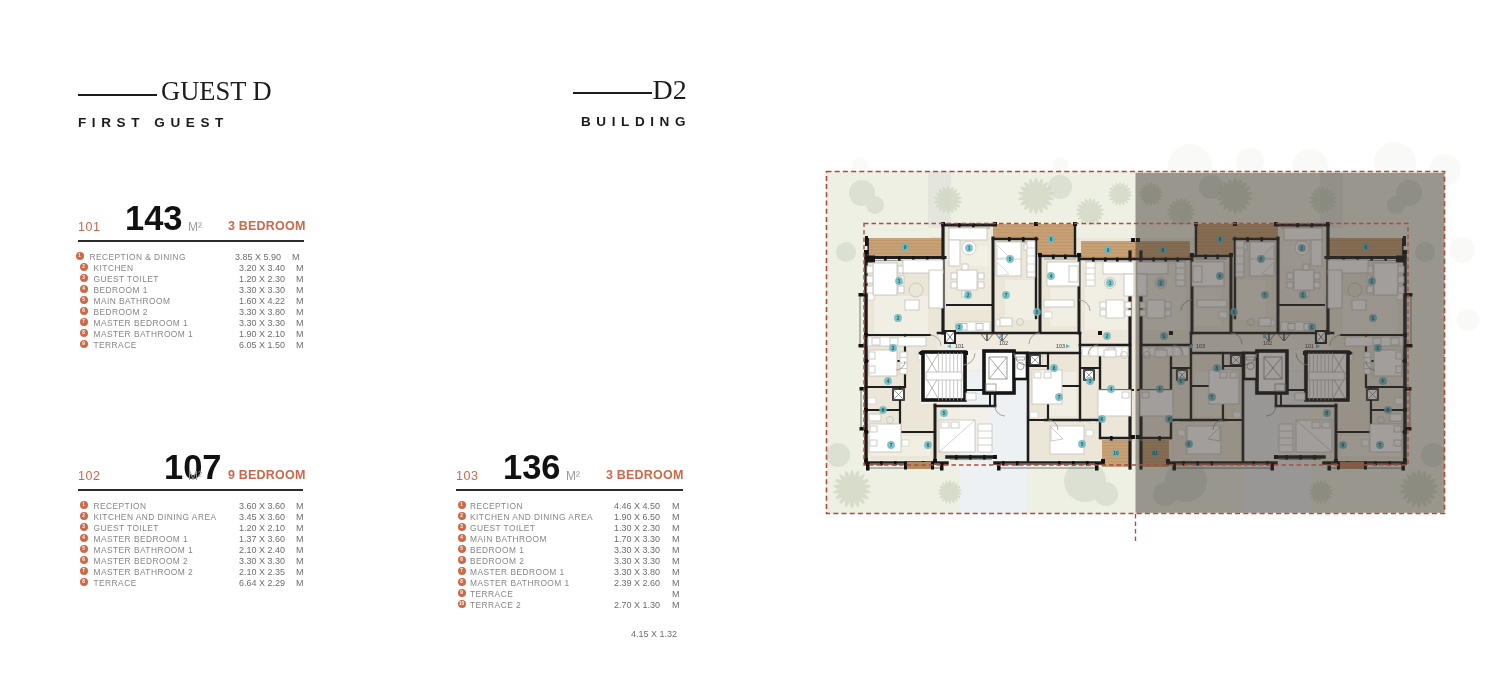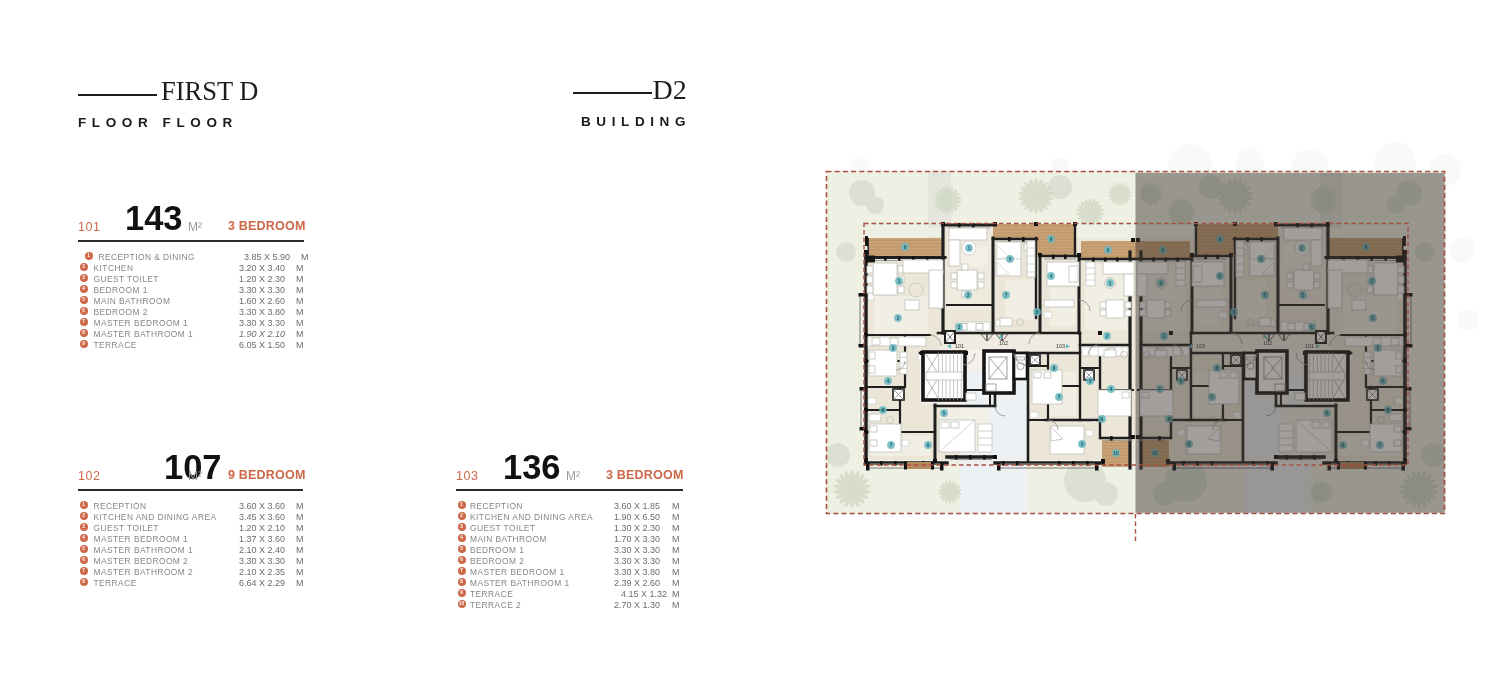--- a/index.html
+++ b/index.html
@@ -16,41 +16,41 @@
 .trow{position:absolute;height:11.07px;}
 .trow .cir{position:absolute;left:0;top:1.4px;width:8px;height:8px;border-radius:50%;
   background:#cd6849;color:#fff;font-size:4.6px;font-weight:700;text-align:center;line-height:8.4px;}
 .trow .nm{position:absolute;top:1.1px;color:#868686;font-size:8.4px;letter-spacing:0.45px;white-space:nowrap;}
 .trow .dim{position:absolute;top:1.1px;color:#6d6d6d;font-size:9px;letter-spacing:0;text-align:right;white-space:nowrap;}
 .trow .mm{position:absolute;top:1.1px;color:#6d6d6d;font-size:9px;letter-spacing:.3px;}
 </style></head><body>
 
 <div class="hline" style="left:78px;top:93.5px;width:79px;"></div>
 
-<div class="htitle" style="left:161px;top:76.3px;font-size:26.5px;">FIRST D</div>
-
-<div class="hsub" style="left:78px;top:115px;">FLOOR FLOOR</div>
+<div class="htitle" style="left:161px;top:76.3px;font-size:26.5px;">GUEST D</div>
+
+<div class="hsub" style="left:78px;top:115px;">FIRST GUEST</div>
 
 <div class="hline" style="left:573px;top:91.5px;width:79px;"></div>
 
 <div class="htitle" style="left:652.5px;top:73.5px;font-size:28px;">D2</div>
 
 <div class="hsub" style="left:581px;top:114px;">BUILDING</div>
 
 <div class="unit-no" style="left:78px;top:220px;">101</div>
 
 <div class="unit-area" style="left:125px;top:199px;">143</div>
 
 <div class="unit-m2" style="left:188px;top:220px;">M²</div>
 
 <div class="unit-bed" style="left:228px;top:219px;">3 BEDROOM</div>
 
 <div class="tline" style="left:78px;top:239.5px;width:226px;"></div>
 
-<div class="trow" style="left:83px;top:250.5px;width:226px;">
+<div class="trow" style="left:74px;top:250.5px;width:226px;">
     <span class="cir" style="left:1.5px;">1</span>
     <span class="nm" style="left:15.5px;">RECEPTION &amp; DINING</span>
     <span class="dim" style="right:19px;">3.85 X 5.90</span>
     <span class="mm" style="left:218px;">M</span>
   </div>
 
 <div class="trow" style="left:78px;top:261.6px;width:226px;">
     <span class="cir" style="left:1.5px;">2</span>
     <span class="nm" style="left:15.5px;">KITCHEN</span>
     <span class="dim" style="right:19px;">3.20 X 3.40</span>
@@ -67,42 +67,42 @@
 <div class="trow" style="left:78px;top:283.7px;width:226px;">
     <span class="cir" style="left:1.5px;">4</span>
     <span class="nm" style="left:15.5px;">BEDROOM 1</span>
     <span class="dim" style="right:19px;">3.30 X 3.30</span>
     <span class="mm" style="left:218px;">M</span>
   </div>
 
 <div class="trow" style="left:78px;top:294.8px;width:226px;">
     <span class="cir" style="left:1.5px;">5</span>
     <span class="nm" style="left:15.5px;">MAIN BATHROOM</span>
-    <span class="dim" style="right:19px;">1.60 X 2.60</span>
+    <span class="dim" style="right:19px;">1.60 X 4.22</span>
     <span class="mm" style="left:218px;">M</span>
   </div>
 
 <div class="trow" style="left:78px;top:305.9px;width:226px;">
     <span class="cir" style="left:1.5px;">6</span>
     <span class="nm" style="left:15.5px;">BEDROOM 2</span>
     <span class="dim" style="right:19px;">3.30 X 3.80</span>
     <span class="mm" style="left:218px;">M</span>
   </div>
 
 <div class="trow" style="left:78px;top:316.9px;width:226px;">
     <span class="cir" style="left:1.5px;">7</span>
     <span class="nm" style="left:15.5px;">MASTER BEDROOM 1</span>
     <span class="dim" style="right:19px;">3.30 X 3.30</span>
     <span class="mm" style="left:218px;">M</span>
   </div>
 
 <div class="trow" style="left:78px;top:328.0px;width:226px;">
     <span class="cir" style="left:1.5px;">8</span>
     <span class="nm" style="left:15.5px;">MASTER BATHROOM 1</span>
-    <span class="dim" style="right:19px;font-style:italic;">1.90 X 2.10</span>
+    <span class="dim" style="right:19px;">1.90 X 2.10</span>
     <span class="mm" style="left:218px;">M</span>
   </div>
 
 <div class="trow" style="left:78px;top:339.1px;width:226px;">
     <span class="cir" style="left:1.5px;">9</span>
     <span class="nm" style="left:15.5px;">TERRACE</span>
     <span class="dim" style="right:19px;">6.05 X 1.50</span>
     <span class="mm" style="left:218px;">M</span>
   </div>
 
@@ -178,21 +178,21 @@
 
 <div class="unit-m2" style="left:566px;top:469px;">M²</div>
 
 <div class="unit-bed" style="left:606px;top:468px;">3 BEDROOM</div>
 
 <div class="tline" style="left:456px;top:488.5px;width:227px;"></div>
 
 <div class="trow" style="left:456px;top:499.5px;width:227px;">
     <span class="cir" style="left:1.5px;">1</span>
     <span class="nm" style="left:14px;">RECEPTION</span>
-    <span class="dim" style="right:23px;">3.60 X 1.85</span>
+    <span class="dim" style="right:23px;">4.46 X 4.50</span>
     <span class="mm" style="left:216px;">M</span>
   </div>
 
 <div class="trow" style="left:456px;top:510.6px;width:227px;">
     <span class="cir" style="left:1.5px;">2</span>
     <span class="nm" style="left:14px;">KITCHEN AND DINING AREA</span>
     <span class="dim" style="right:23px;">1.90 X 6.50</span>
     <span class="mm" style="left:216px;">M</span>
   </div>
 
@@ -234,21 +234,21 @@
 <div class="trow" style="left:456px;top:577.0px;width:227px;">
     <span class="cir" style="left:1.5px;">8</span>
     <span class="nm" style="left:14px;">MASTER BATHROOM 1</span>
     <span class="dim" style="right:23px;">2.39 X 2.60</span>
     <span class="mm" style="left:216px;">M</span>
   </div>
 
 <div class="trow" style="left:456px;top:588.1px;width:227px;">
     <span class="cir" style="left:1.5px;">9</span>
     <span class="nm" style="left:14px;">TERRACE</span>
-    <span class="dim" style="right:16px;">4.15 X 1.32</span>
+    <span class="dim" style="right:6px;margin-top:40px;">4.15 X 1.32</span>
     <span class="mm" style="left:216px;">M</span>
   </div>
 
 <div class="trow" style="left:456px;top:599.1px;width:227px;">
     <span class="cir" style="left:1.5px;">10</span>
     <span class="nm" style="left:14px;">TERRACE 2</span>
     <span class="dim" style="right:23px;">2.70 X 1.30</span>
     <span class="mm" style="left:216px;">M</span>
   </div>
 

